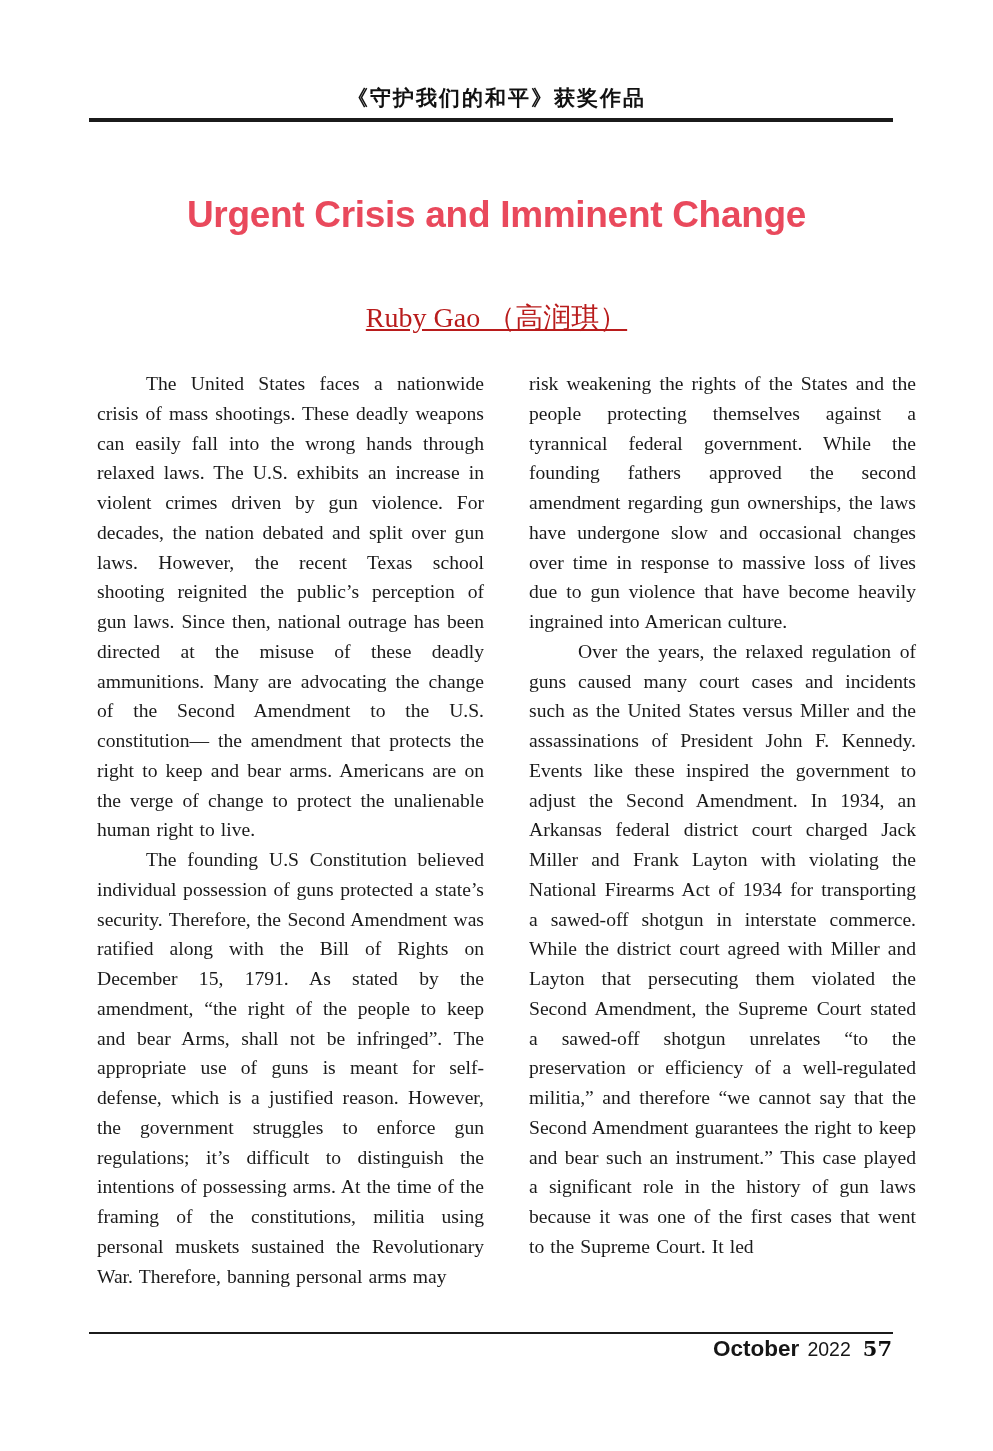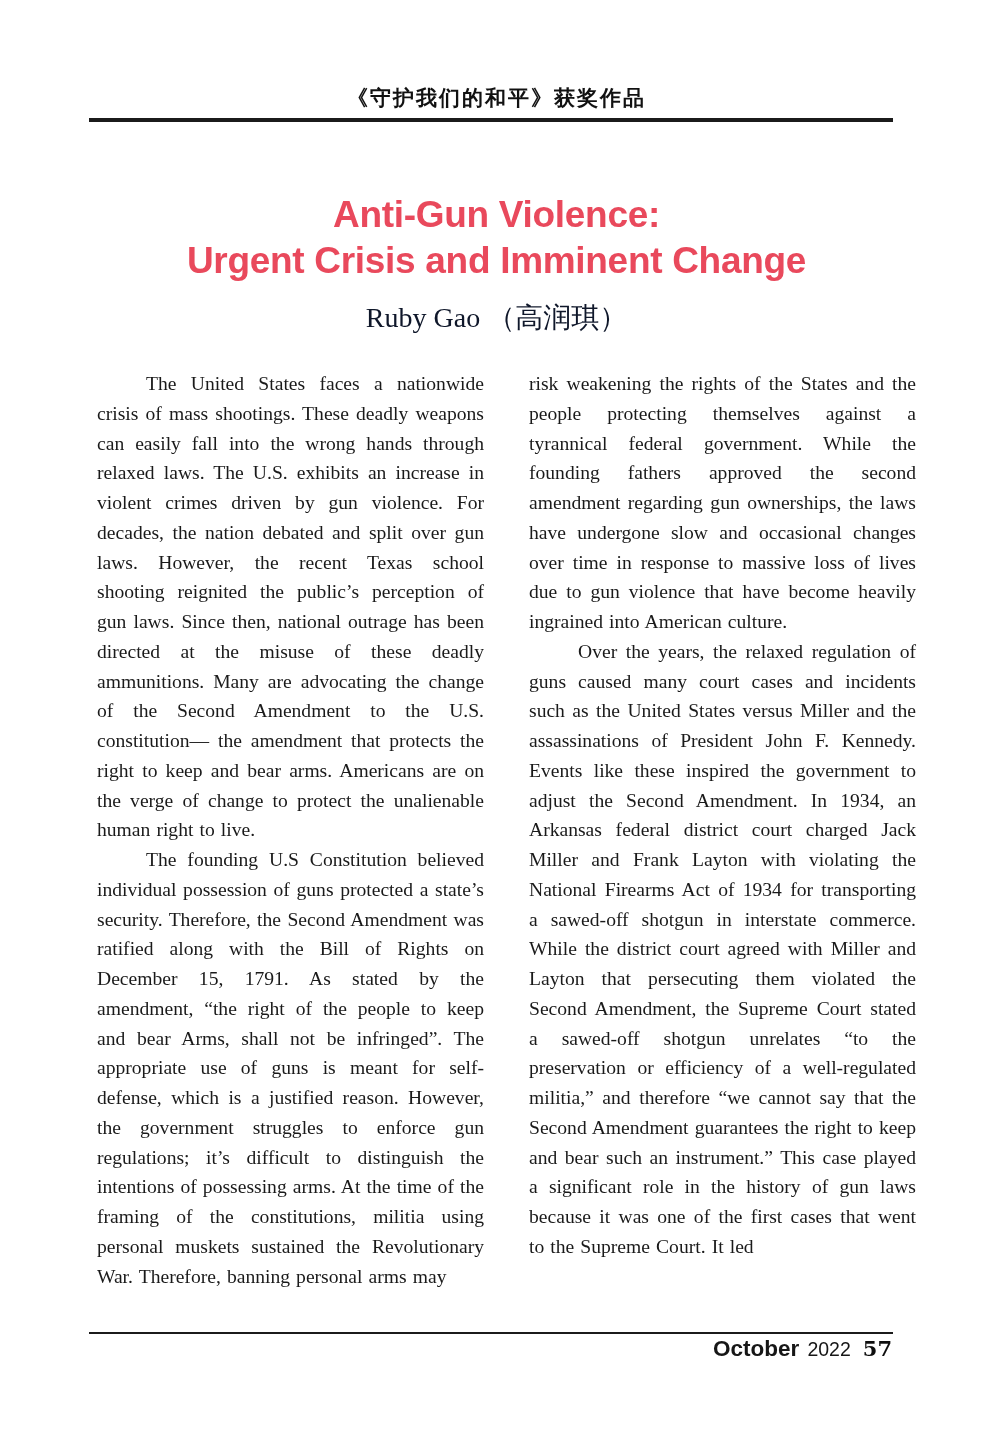--- a/index.html
+++ b/index.html
@@ -49,21 +49,22 @@
     line-height: 46px;
     letter-spacing: -0.3px;
     color: var(--title-color);
   }
   .title-line { display: block; }
   .author {
     position: absolute;
     top: 299px; left: 0; width: 100%;
     text-align: center;
     font-size: 28px;
-    color: #0f172a;
+    color: #b91c1c;
+    text-decoration: underline;
   }
   .columns {
     position: absolute;
     top: 369px; left: 97px; width: 800px;
     display: flex;
     gap: 45px;
   }
   .col {
     width: 387px;
     flex: 0 0 387px;
@@ -110,21 +111,20 @@
 <body>
 
 <div class="page">
 
   <div class="header-cn">《守护我们的和平》获奖作品</div>
 
   <div class="double-rule"></div>
 
 
   <h1 class="title">
-    <span class="title-line">Anti-Gun Violence:</span>
     <span class="title-line">Urgent Crisis and Imminent Change</span>
   </h1>
 
   <div class="author">Ruby Gao （高润琪）</div>
 
   <div class="columns">
     <div class="col">
       <p class="para indent">The United States faces a nationwide crisis of mass shootings. These deadly weapons can easily fall into the wrong hands through relaxed laws. The U.S. exhibits an increase in violent crimes driven by gun violence. For decades, the nation debated and split over gun laws. However, the recent Texas school shooting reignited the public’s perception of gun laws. Since then, national outrage has been directed at the misuse of these deadly ammunitions. Many are advocating the change of the Second Amendment to the U.S. constitution— the amendment that protects the right to keep and bear arms. Americans are on the verge of change to protect the unalienable human right to live.</p>
       <p class="para indent">The founding U.S Constitution believed individual possession of guns protected a state’s security. Therefore, the Second Amendment was ratified along with the Bill of Rights on December 15, 1791. As stated by the amendment, “the right of the people to keep and bear Arms, shall not be infringed”. The appropriate use of guns is meant for self-defense, which is a justified reason. However, the government struggles to enforce gun regulations; it’s difficult to distinguish the intentions of possessing arms. At the time of the framing of the constitutions, militia using personal muskets sustained the Revolutionary War. Therefore, banning personal arms may</p>
     </div>

